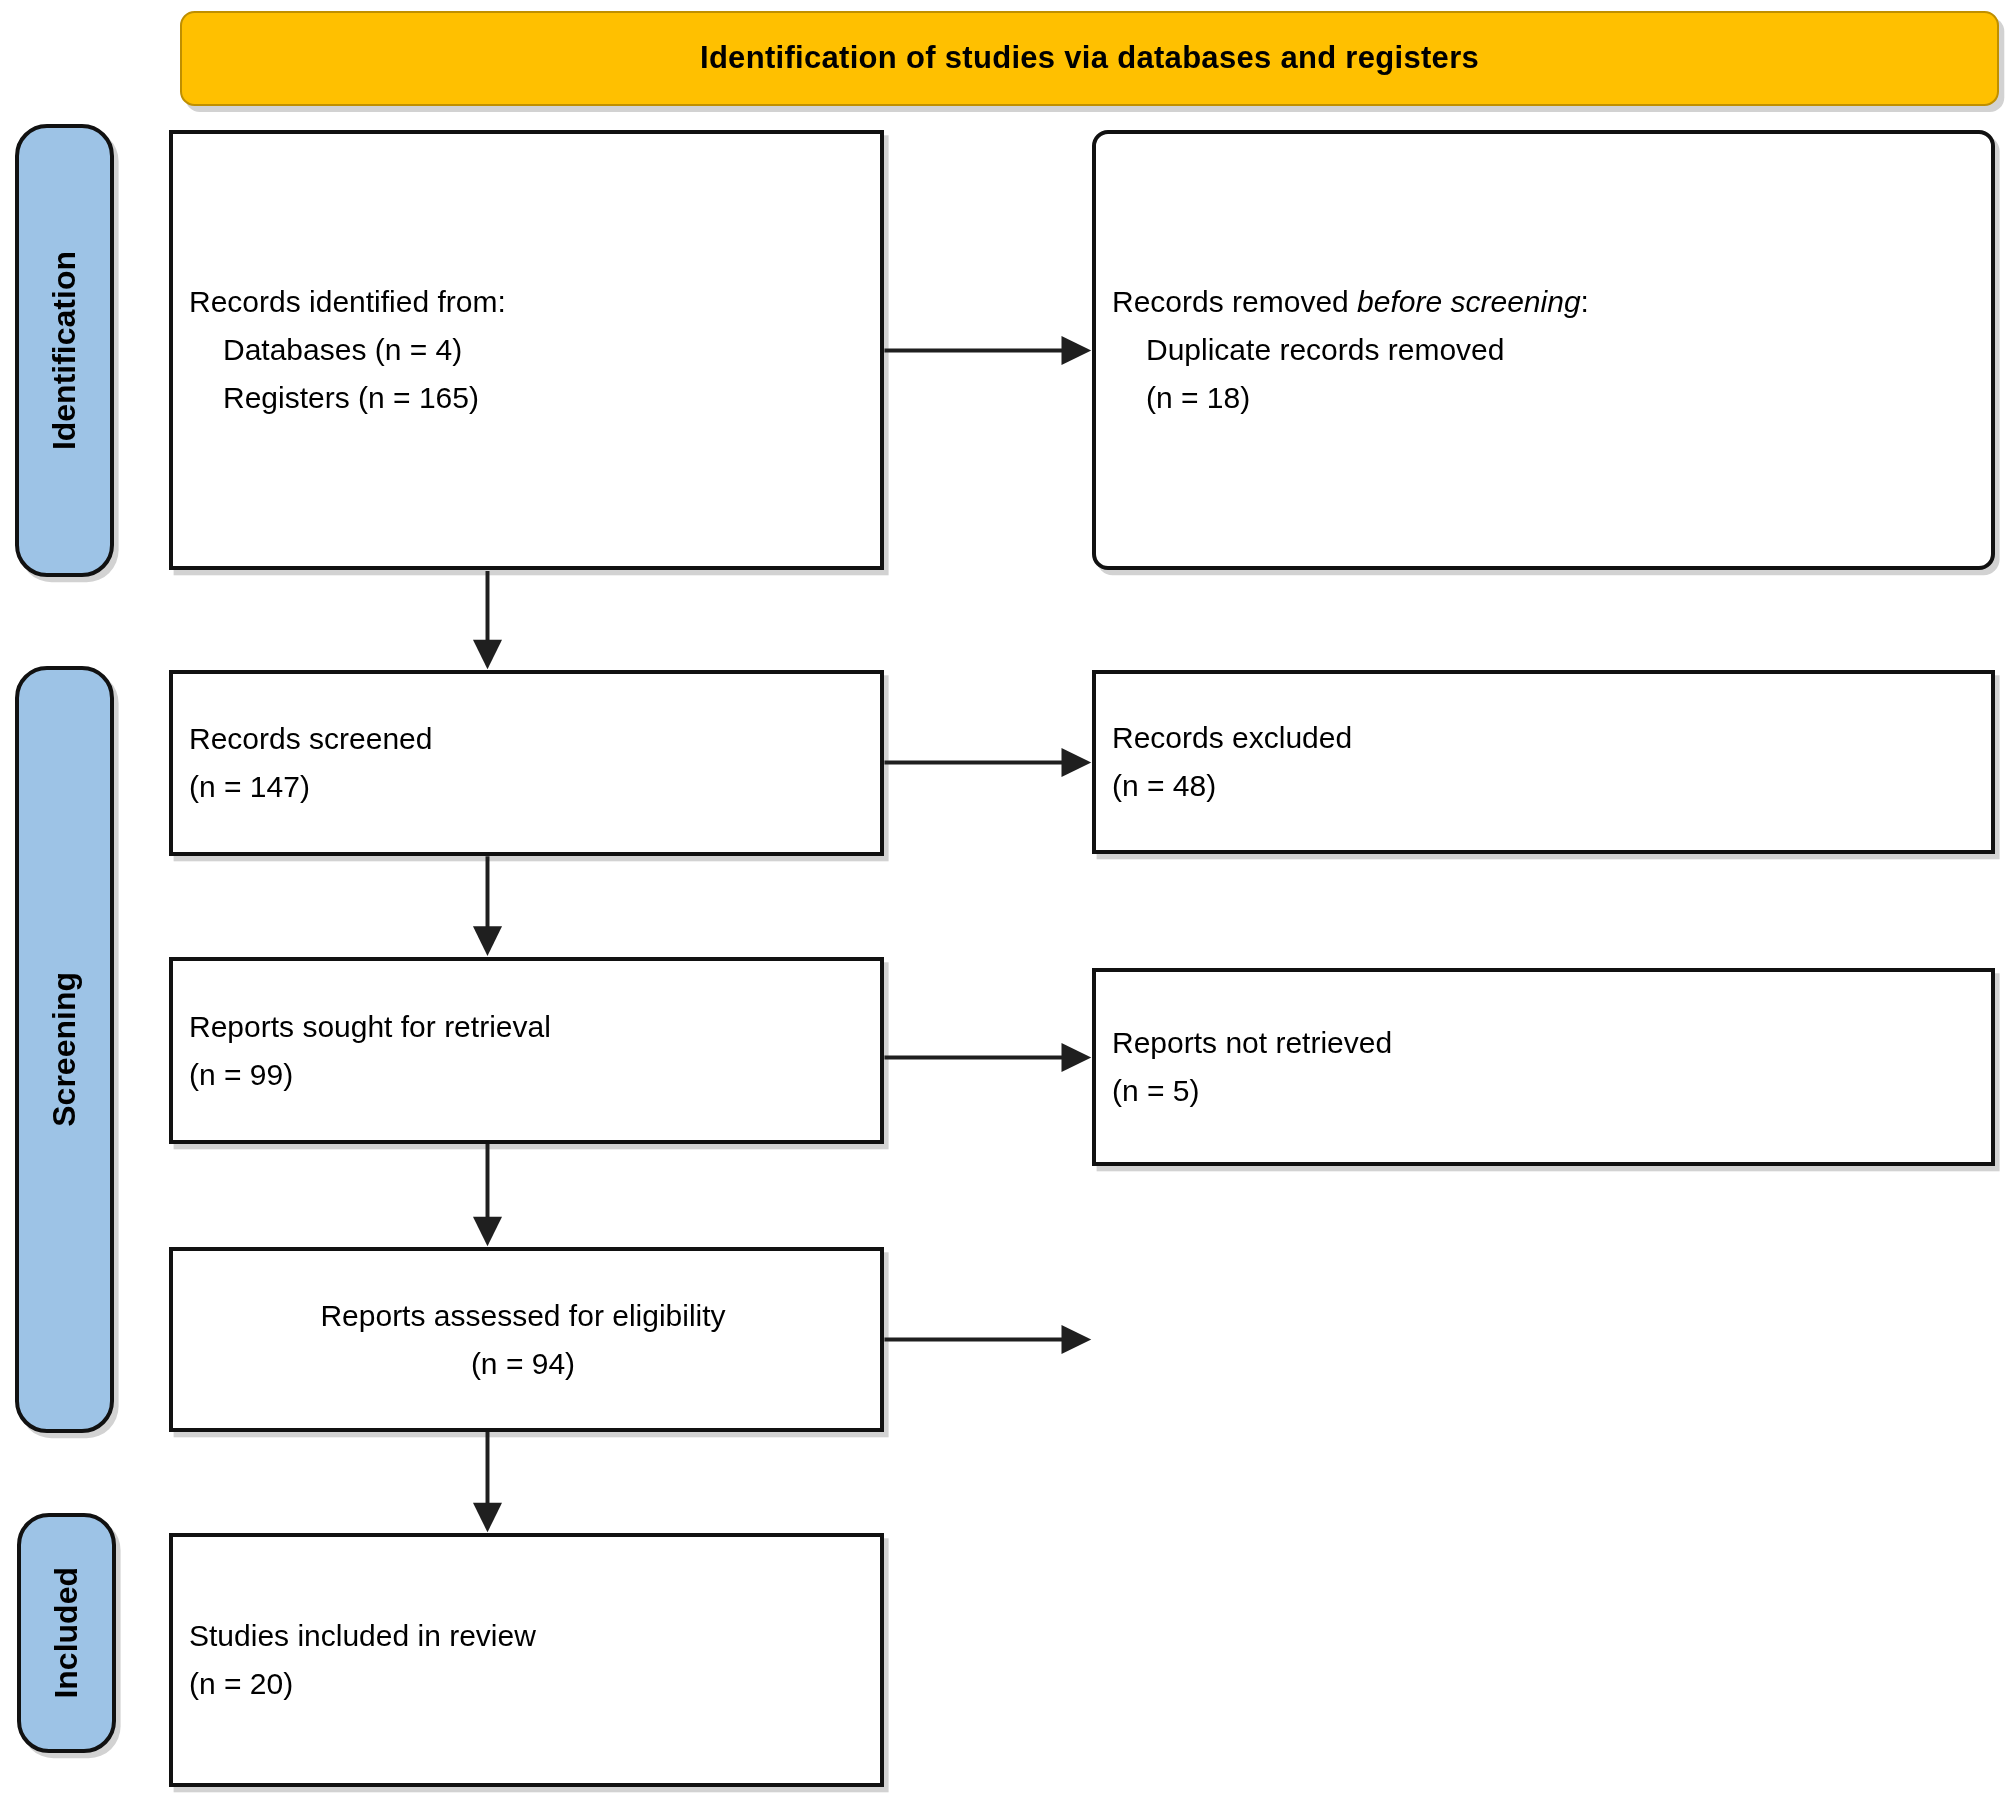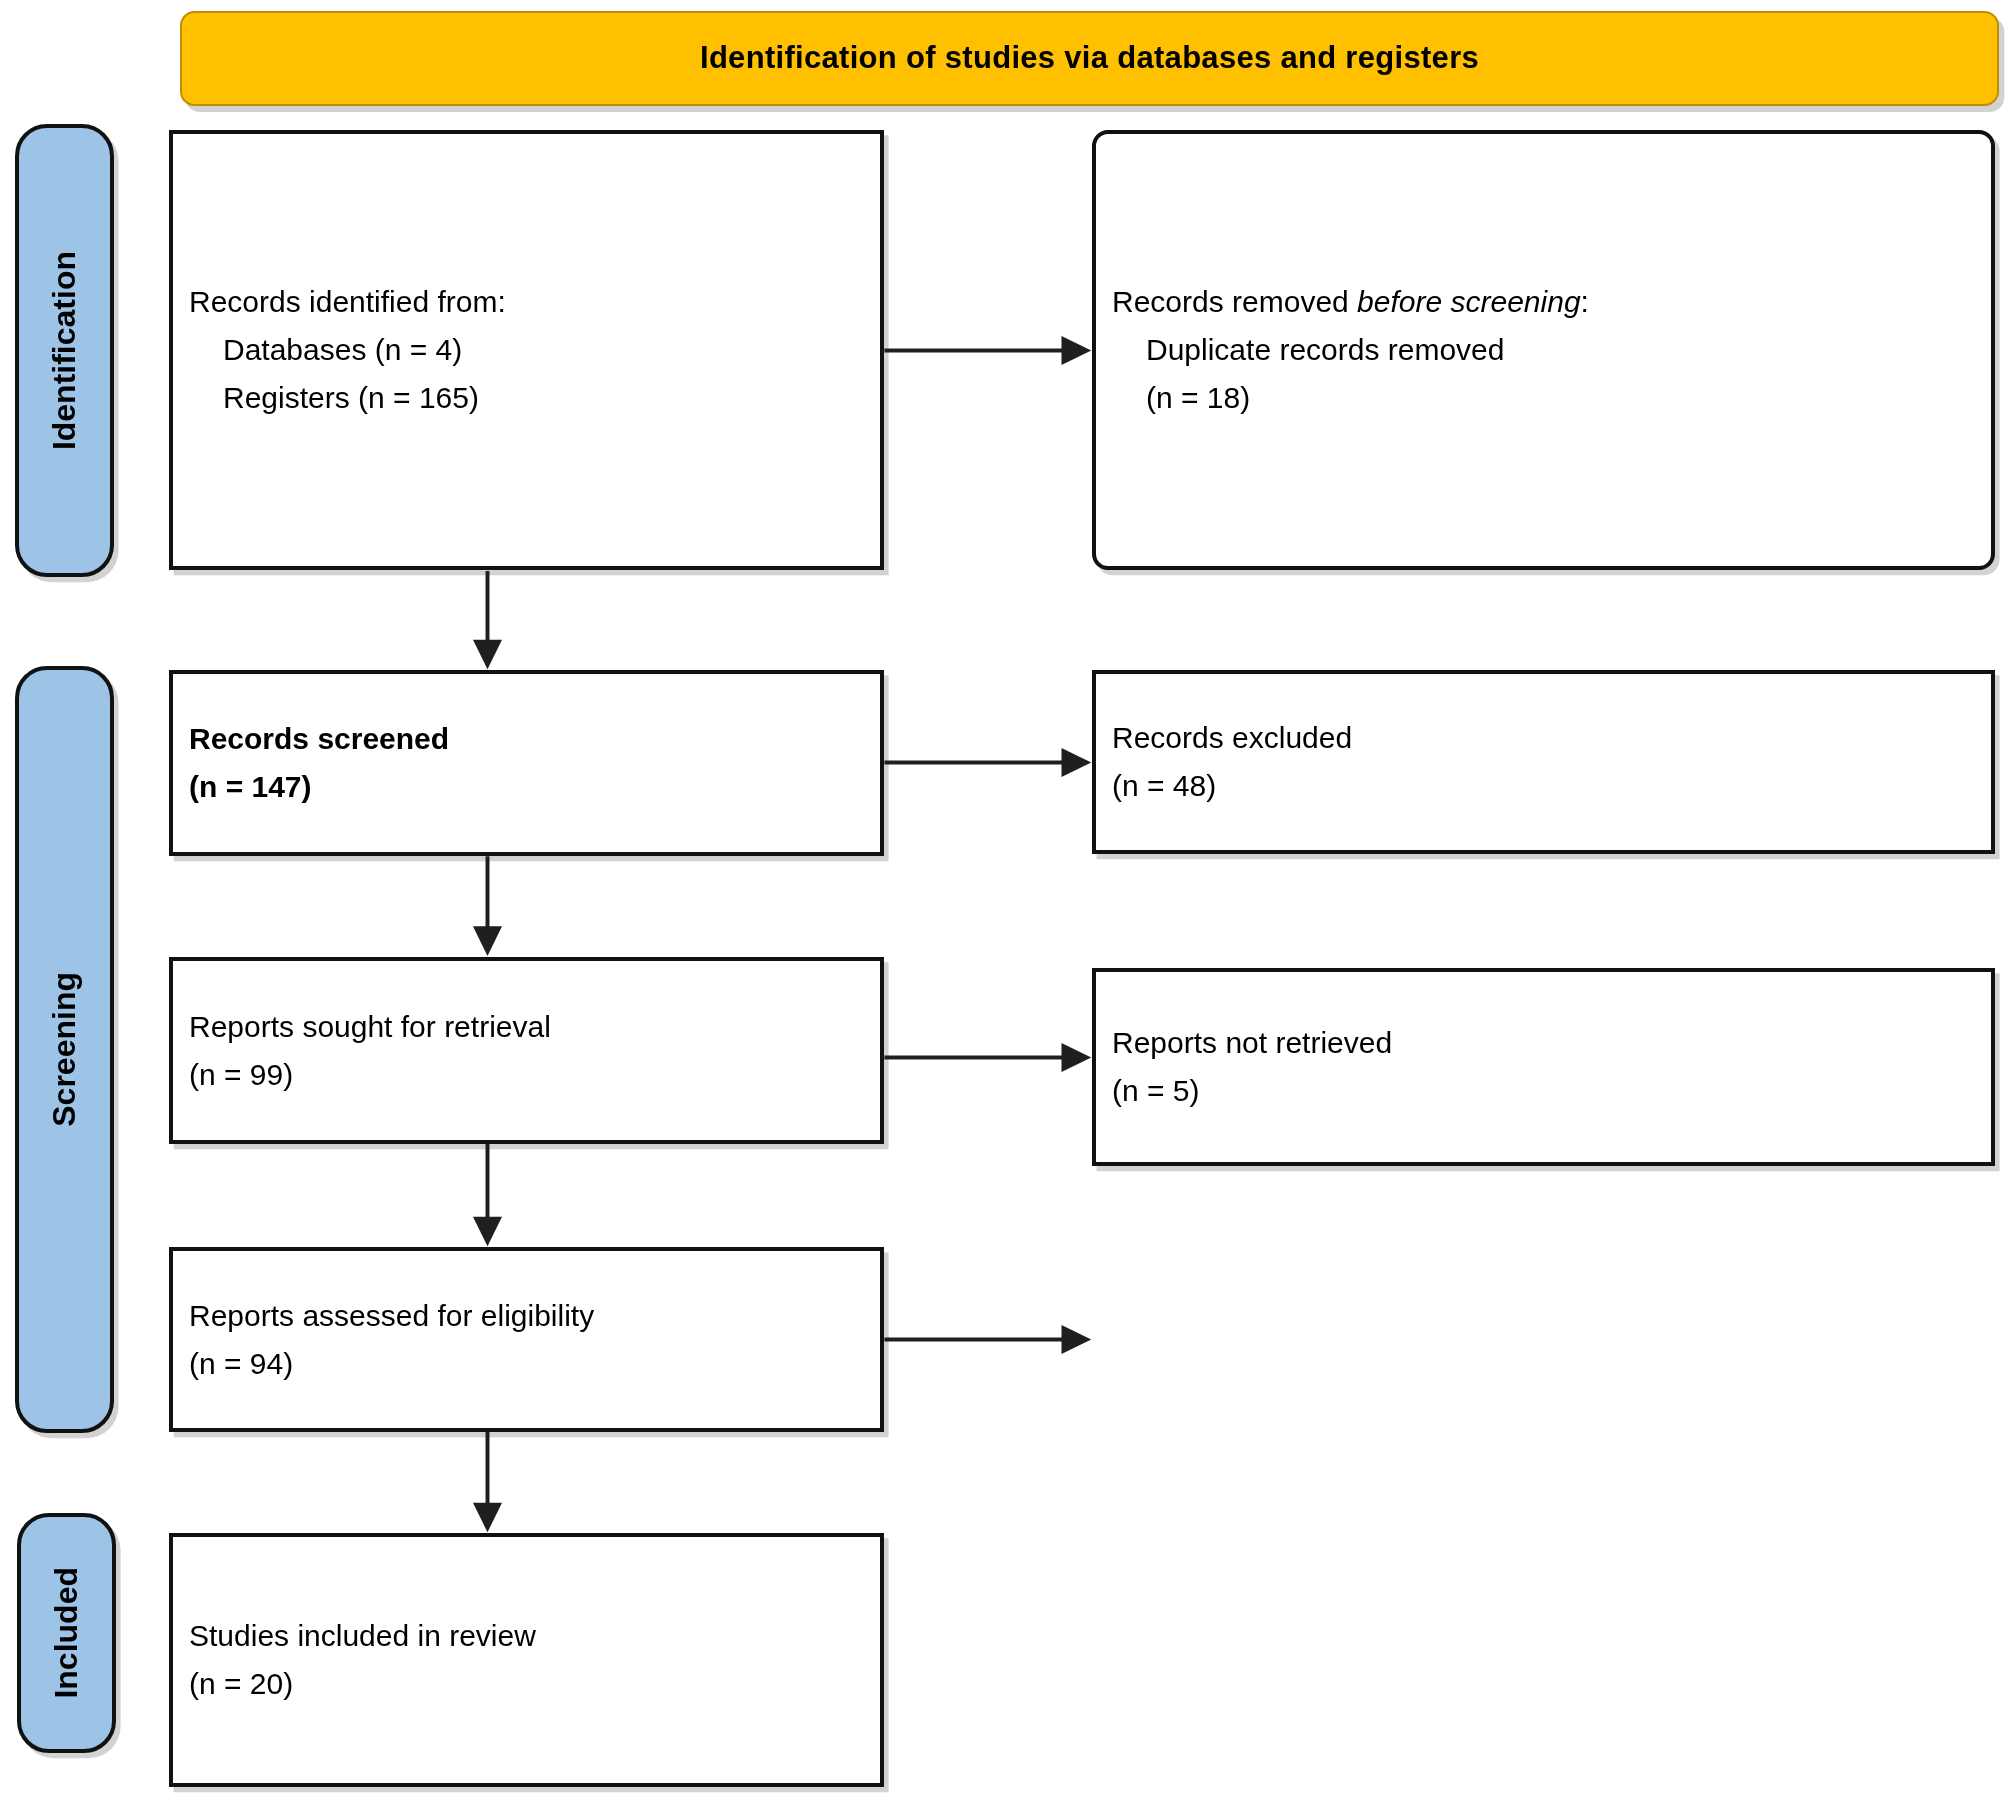--- a/index.html
+++ b/index.html
@@ -58,25 +58,25 @@
     font-size: 30px; line-height: 48px;
   }
   .fbox .line { white-space: nowrap; }
   .fbox .line.indent { padding-left: 34px; }
   .em-italic { font-style: italic; }
 
   .col-left  { left: 169px;  width: 715px; }
   .col-right { left: 1092px; width: 903px; }
   .b-identified   { top: 130px;  height: 440px; }
   .b-removed      { top: 130px;  height: 440px; border-radius: 16px; }
-  .b-screened     { top: 670px; height: 186px; font-weight: bold; }
+  .b-screened     { top: 670px; height: 186px; }
   .b-rec-excluded { top: 670px; height: 184px; }
   .b-sought       { top: 957px; height: 187px; }
   .b-notretrieved { top: 968px; height: 198px; }
-  .b-assessed     { top: 1247px; height: 185px; }
+  .b-assessed     { top: 1247px; height: 185px; text-align: center; }
   .b-rep-excluded { top: 1246px; height: 185px; }
   .b-included     { top: 1533px; height: 254px; }
 
   .arrow { position: absolute; display: block; }
   .arrow line { stroke: var(--arrow); stroke-width: 6; }
   .arrow polygon { fill: var(--arrow); }
 </style>
 </head>
 <body>
 

